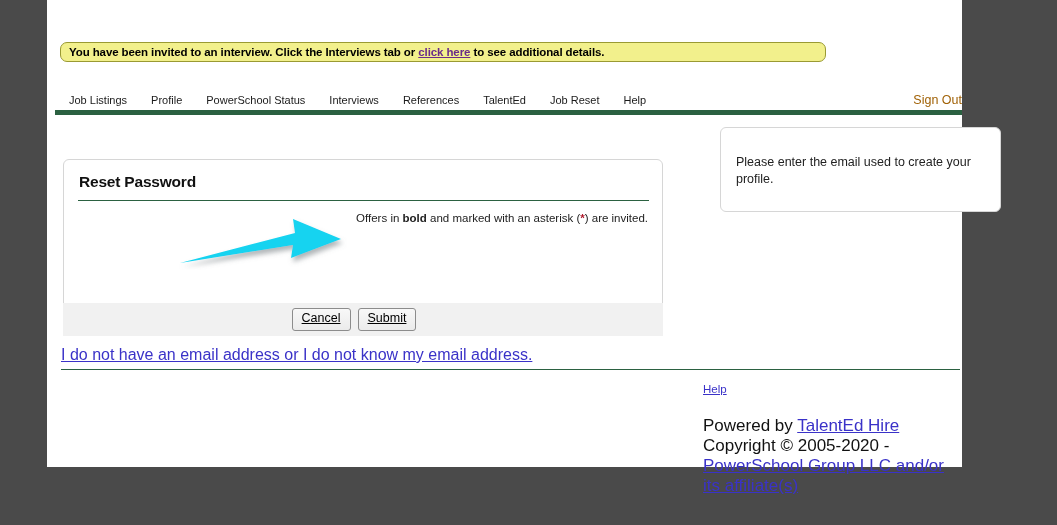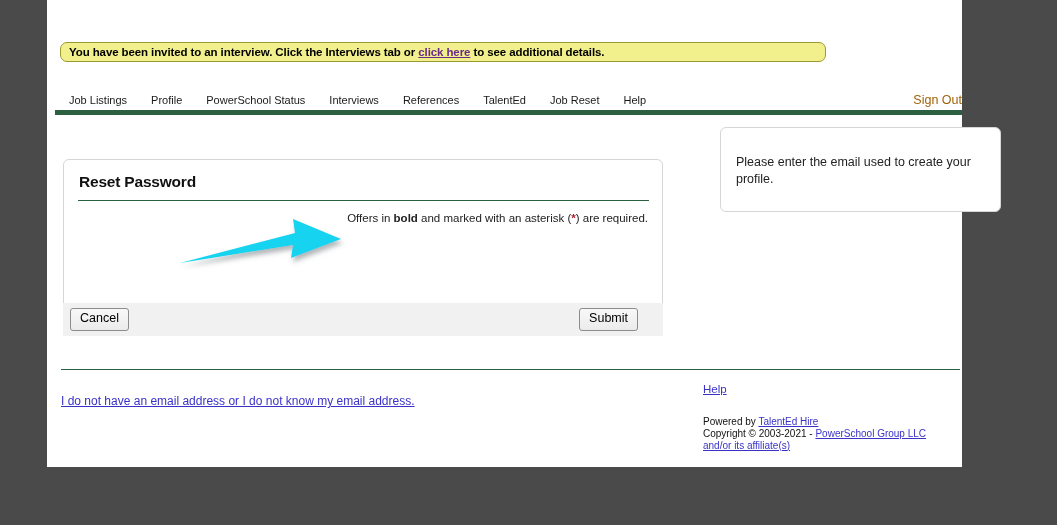--- a/index.html
+++ b/index.html
@@ -194,47 +194,47 @@
   
   .button-bar {
     position: absolute;
     left: 8px;
     top: 303px;
     width: 600px;
     height: 33px;
     background: #f1f1f1;
     display: flex;
     align-items: center;
-    justify-content: space-between;
+    justify-content: center;
     box-sizing: border-box;
     padding-right: 25px;
+    text-decoration: underline;
   }
   .btn {
     font-family: "Liberation Sans", sans-serif;
     font-size: 12.5px;
     color: #000000;
     background: linear-gradient(to bottom, #f8f8f8 0%, #ebebeb 100%);
     border: 1px solid #8c8c8c;
     border-radius: 3px;
     padding: 2px 9px 3px 9px;
     margin-left: 7px;
     cursor: pointer;
     line-height: 1.25;
   }
 
   .no-email-link {
     position: absolute;
     left: 6px;
     top: 346px;
-    font-size: 12px;
+    font-size: 16px;
     color: #3a32c8;
     text-decoration: underline;
     cursor: pointer;
     white-space: nowrap;
-    margin-top: 48px;
   }
   .foot-rule {
     position: absolute;
     left: 6px;
     top: 369px;
     width: 899px;
     height: 1px;
     background: #2b6141;
   }
 
@@ -246,21 +246,21 @@
     width: 260px;
   }
   .footer-help {
     font-size: 11.5px;
     color: #3a32c8;
     text-decoration: underline;
     cursor: pointer;
   }
   .footer-copy {
     margin-top: 19px;
-    font-size: 10px;
+    font-size: 17px;
     color: #111111;
     line-height: 1.18;
     width: 252px;
   }
   .footer-copy a {
     color: #3a32c8;
     text-decoration: underline;
     cursor: pointer;
   }
 
@@ -294,41 +294,41 @@
       <div class="nav-item">Job Reset</div>
       <div class="nav-item">Help</div>
       <div class="nav-spacer"></div>
       <div class="signout">Sign Out</div>
     </div>
     <div class="nav-rule"></div>
 
     <div class="form-panel">
       <div class="panel-title">Reset Password</div>
       <div class="title-rule"></div>
-      <div class="required-note"><span>Offers in </span><b>bold</b><span> and marked with an asterisk (</span><span class="ast">*</span><span>) are required.</span></div>
+      <div class="required-note"><span>Offers in </span><b>bold</b><span> and marked with an asterisk (</span><span class="ast">*</span><span>) are invited.</span></div>
 
     </div>
 
     <div class="side-panel">
       <div class="side-text">Please enter the email used to create your profile.</div>
     </div>
 
     <div class="button-bar">
       <button class="btn">Cancel</button>
       <button class="btn">Submit</button>
     </div>
 
     <div class="no-email-link">I do not have an email address or I do not know my email address.</div>
     <div class="foot-rule"></div>
 
     <div class="footer">
       <div><span class="footer-help">Help</span></div>
       <div class="footer-copy">
         <div><span>Powered by </span><a>TalentEd Hire</a></div>
-        <div><span>Copyright © 2003-2021  - </span><a>PowerSchool Group LLC and/or its affiliate(s)</a></div>
+        <div><span>Copyright © 2005-2020  - </span><a>PowerSchool Group LLC and/or its affiliate(s)</a></div>
       </div>
     </div>
 
     <div class="arrow-wrap">
       <svg width="172" height="55" viewBox="0 0 172 55">
         <defs>
           <filter id="arrowshadow" x="-20%" y="-20%" width="150%" height="160%">
             <feDropShadow dx="2" dy="4" stdDeviation="2.4" flood-color="#6f7a7d" flood-opacity="0.55"></feDropShadow>
           </filter>
         </defs>

